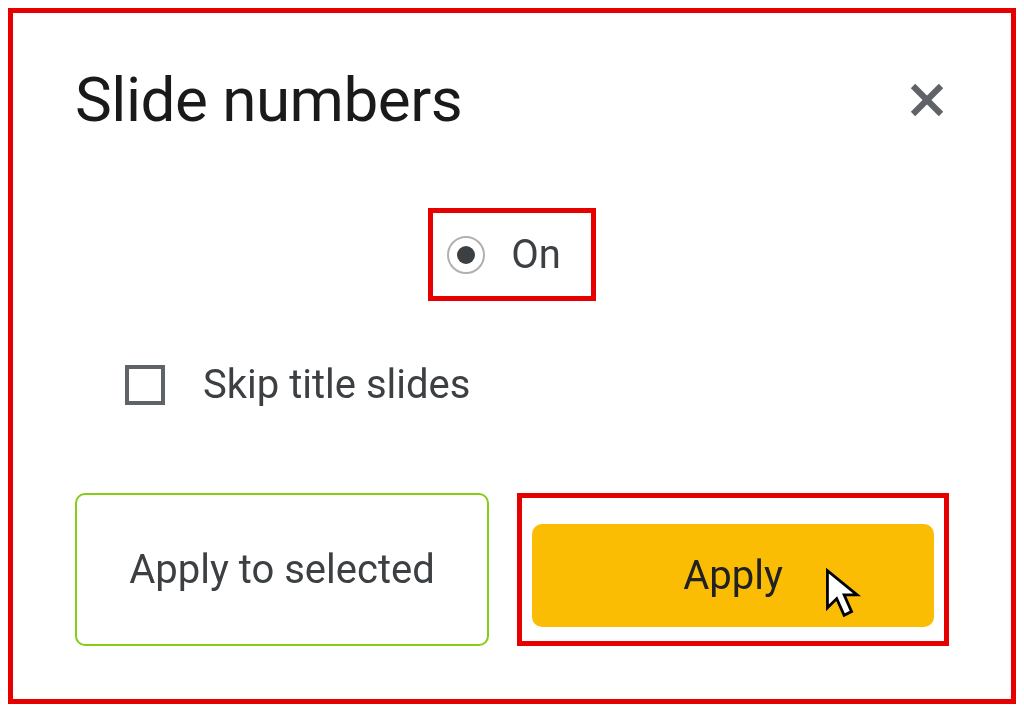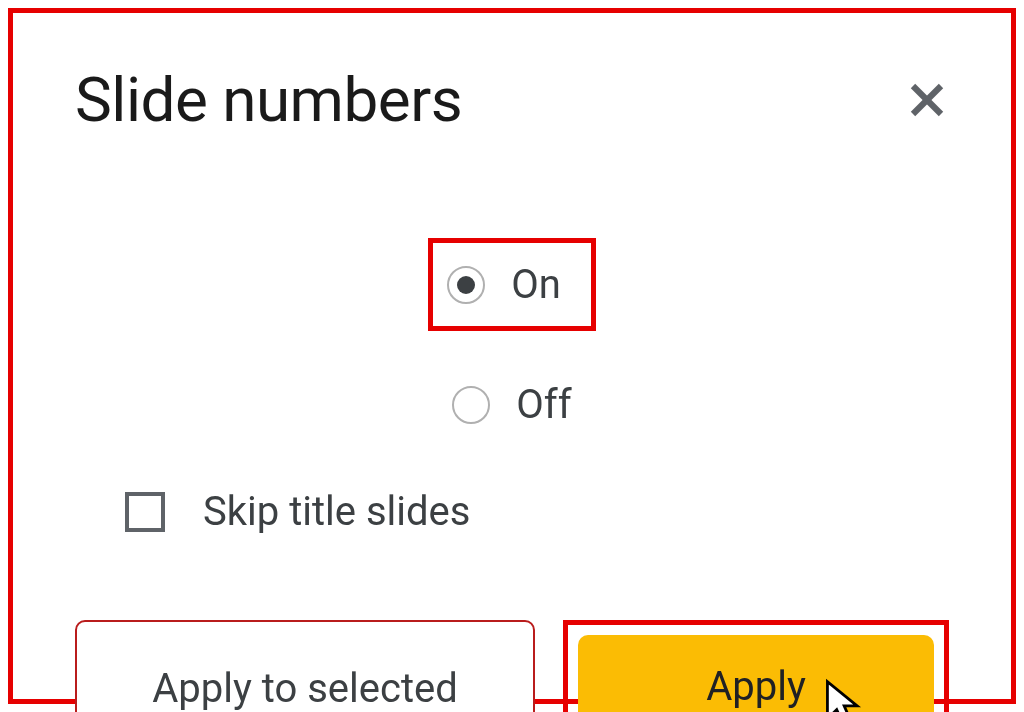--- a/index.html
+++ b/index.html
@@ -21,21 +21,21 @@
       width: 1008px;
       height: 696px;
       border: 5px solid #e60000;
       background: #ffffff;
       padding: 50px 62px 50px 62px;
     }
     .dialog-header {
       display: flex;
       justify-content: space-between;
       align-items: center;
-      margin-bottom: 102px;
+      margin-bottom: 72px;
     }
     .dialog-title {
       font-size: 62px;
       font-weight: 400;
       color: #1a1a1a;
       letter-spacing: -0.5px;
     }
     .close-button {
       width: 44px;
       height: 44px;
@@ -118,37 +118,38 @@
       font-size: 40px;
       font-weight: 400;
       padding: 28px 0;
       border-radius: 10px;
       cursor: pointer;
       display: flex;
       align-items: center;
       justify-content: center;
     }
     .btn-secondary {
-      border: 2px solid #b91c1c;
+      border: 2px solid #84cc16;
       background: #ffffff;
       color: #3c4043;
       flex: 1;
     }
     .apply-wrapper {
       border: 5px solid #e60000;
       padding: 10px 10px 14px 10px;
       display: flex;
       position: relative;
     }
     .btn-primary {
       background: #fbbc04;
       color: #202124;
       border: none;
-      width: 356px;
+      width: 402px;
       position: relative;
+      margin-top: 16px;
     }
     .cursor-icon {
       position: absolute;
       right: 65px;
       bottom: 8px;
       width: 46px;
       height: 52px;
       pointer-events: none;
     }
   </style>
@@ -168,24 +169,20 @@
 
   <div class="radio-group">
     <div class="highlight-on">
       <div class="radio-option">
         <div class="radio-circle selected">
           <div class="radio-inner"></div>
         </div>
         <span class="radio-label">On</span>
       </div>
     </div>
-    <div class="radio-option">
-      <div class="radio-circle"></div>
-      <span class="radio-label">Off</span>
-    </div>
   </div>
 
   <div class="checkbox-row">
     <div class="checkbox"></div>
     <span class="checkbox-label">Skip title slides</span>
   </div>
 
   <div class="button-row">
     <div class="btn btn-secondary">
       <span>Apply to selected</span>

